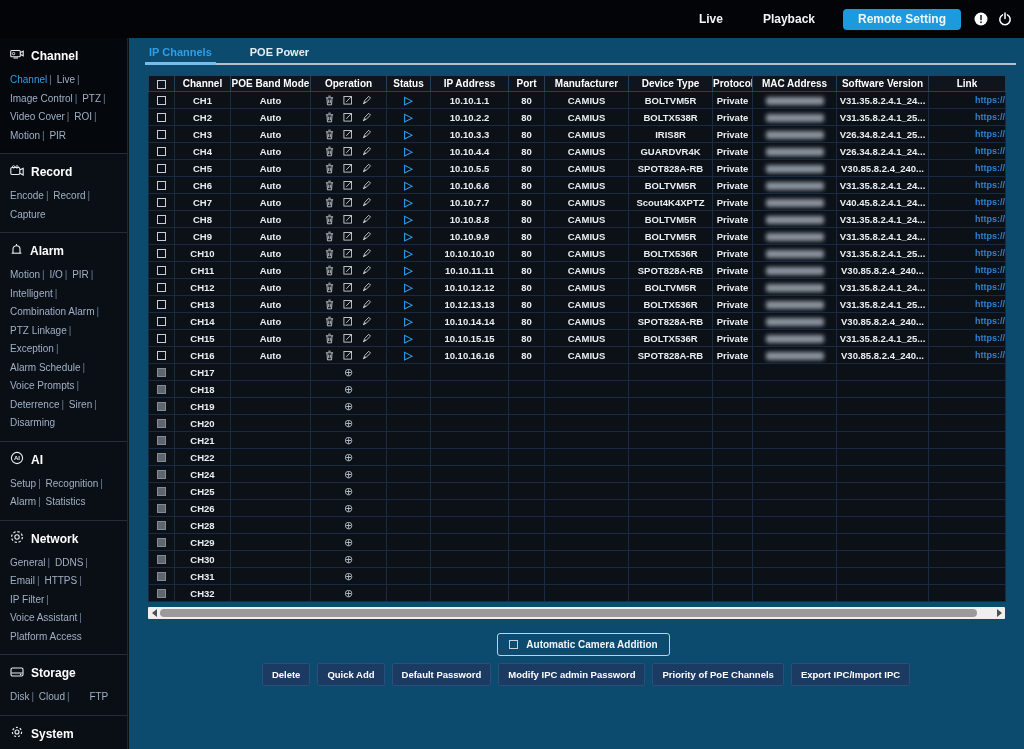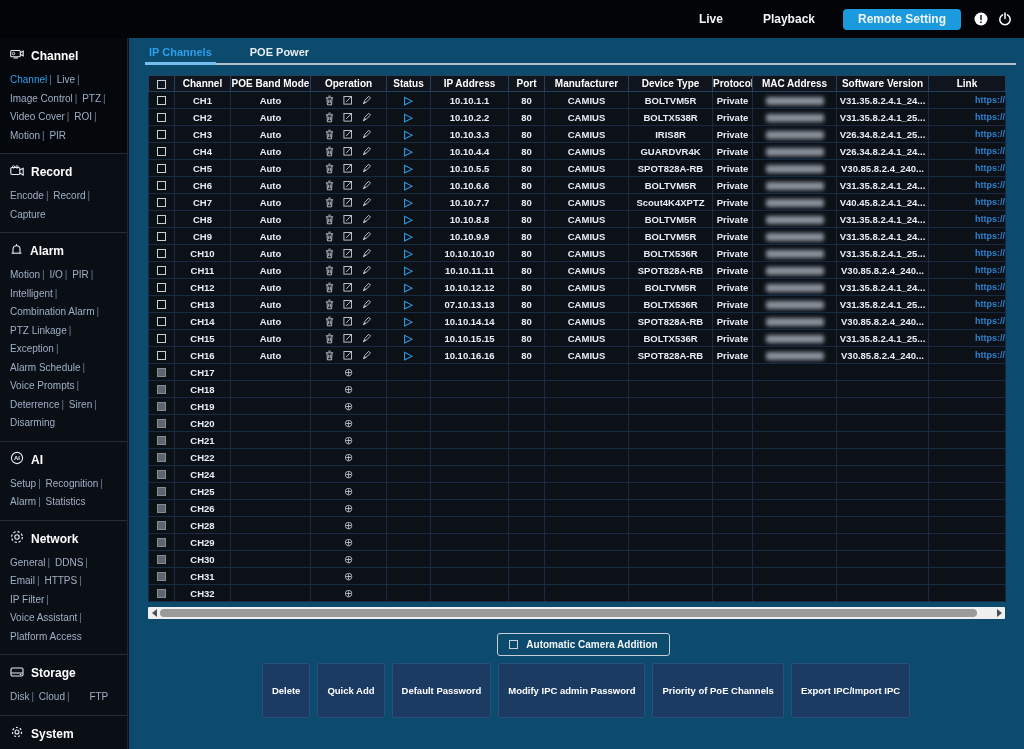--- a/index.html
+++ b/index.html
@@ -75,21 +75,21 @@
   .arrow-right span{ border-left:5px solid #4a4f56; }
   .scroll-thumb{ height:8px; background:#9a9a9a; border-radius:4px; flex:1; margin-right:16px; cursor:grab; }
   
   .footer{ margin:14px 0 0 19px; display:flex; align-items:center; gap:7px;flex-direction:column; }
   .auto-add{
     display:flex; align-items:center; gap:8px; border:1px solid #c9cfd6; border-radius:3px;
     padding:5px 11px; font-size:10px; font-weight:bold; color:#f2f5f8; margin-right:5px; cursor:pointer;
   }
   .btn{
     background:#1c3b63; border:1px solid #2a4f7e; color:#ffffff; font-family:"Liberation Sans",sans-serif;
-    font-size:9.5px; font-weight:bold; padding:21px 9px; border-radius:2px; cursor:pointer; white-space:nowrap;
+    font-size:9.5px; font-weight:bold; padding:5px 9px; border-radius:2px; cursor:pointer; white-space:nowrap;
   }
 </style>
 </head>
 <body>
 
 <div class="topbar">
   <div id="topnav" style="display:flex;align-items:center;">
       <div class="nav-item">Live</div>
       <div class="nav-item">Playback</div>
       <div class="nav-item active">Remote Setting</div>
@@ -729,21 +729,21 @@
               </span>
               <span>
                 <svg width="10" height="10" viewBox="0 0 11 11">
                   <path d="M1.6 9.6 L3 6 L7.4 1.4 L9.4 3.4 L4.8 7.8 Z" fill="none" stroke="#dbe1e7" stroke-width="0.9"></path>
                   <line x1="1.6" y1="9.6" x2="4" y2="7.2" stroke="#dbe1e7" stroke-width="0.9"></line>
                 </svg>
               </span>
             </span>
           </td>
           <td><span class="play">▷</span></td>
-          <td>07.10.13.13</td>
+          <td>10.12.13.13</td>
           <td>80</td>
           <td>CAMIUS</td>
           <td>BOLTX536R</td>
           <td>Private</td>
           <td><span class="blur-mac"></span></td>
           <td>V31.35.8.2.4.1_25...</td>
           <td>
             <span class="link-cell">
               <span class="link-prefix">https://</span>
               <span class="blur-link"></span>

